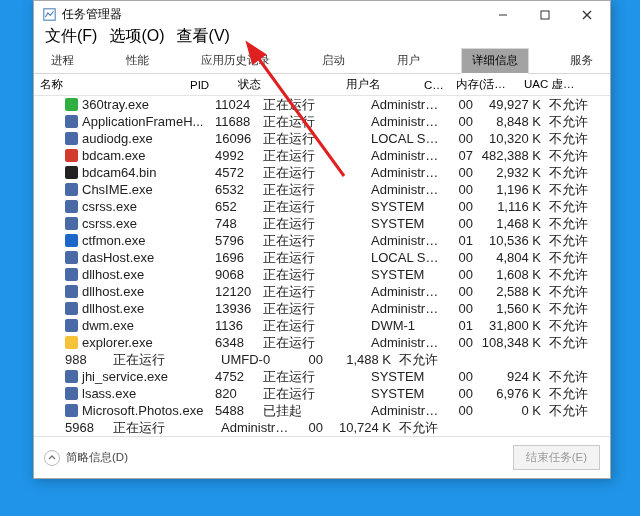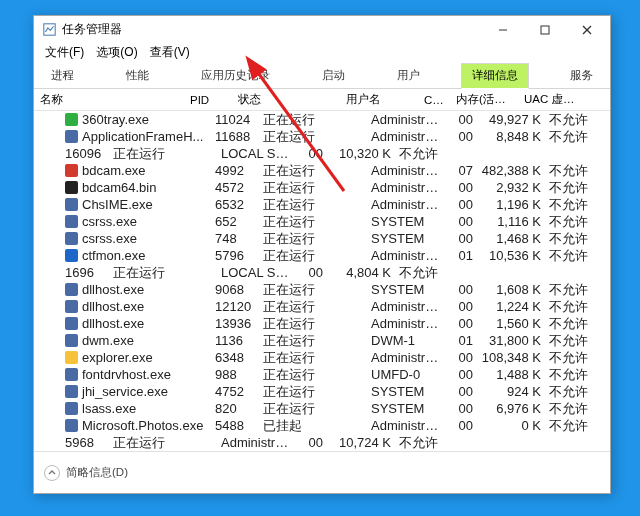--- a/index.html
+++ b/index.html
@@ -8,21 +8,21 @@
     background: #1f94e8;
     width: 640px;
     height: 516px;
     overflow: hidden;
     font-size: 11.5px;
     color: #222;
   }
   .window {
     position: absolute;
     left: 33px;
-    top: 15px;
+    top: 0;
     width: 578px;
     height: 479px;
     background: #ffffff;
     border: 1px solid #a8a8a8;
     box-shadow: 2px 2px 12px rgba(0,0,0,0.25);
     display: flex;
     flex-direction: column;
   }
   .titlebar {
     height: 27px;
@@ -37,23 +37,23 @@
     font-size: 11px; color:#3b7abf;
   }
   .titlebar .title { flex: 0 0 auto; font-size: 12px; color:#000; }
   .titlebar .spacer { flex: 1; }
   .tb-btn {
     width: 42px; height: 27px; display:flex; align-items:center; justify-content:center;
     color:#444;
   }
   .menubar {
     height: 20px;
-    display:flex; align-items:flex-start;
+    display:flex; align-items:flex-end;
     padding: 0 6px;
-    font-size: 12px;
+    font-size: 16px;
     gap: 2px;
     color:#000;
   }
   .menubar span { padding: 1px 5px; }
   .tabstrip {
     height: 26px;
     display:flex; align-items:flex-end;
     padding: 0 6px;
     border-bottom: 1px solid #d6d6d6;
     gap:0;
@@ -67,21 +67,21 @@
     position: relative;
     top: 1px;
     background: transparent;
   }
   .tab.active {
     background:#fff;
     border:1px solid #d6d6d6;
     border-bottom:1px solid #fff;
     color:#000;
   }
-  .tab.highlight { background:#bef264;font-family:Liberation Mono, monospace; }
+  .tab.highlight { background:#a3a3a3;font-family:Liberation Mono, monospace; }
   .grid-header {
     display:flex;
     height: 22px;
     align-items:center;
     border-bottom: 1px solid #e4e4e4;
     font-size: 11.5px;
     color:#000;
     padding-left: 4px;
   }
   .grid-header > div {
@@ -223,20 +223,24 @@
           <span>ApplicationFrameH...</span>
         </div>
         <div class="col-pid">11688</div>
         <div class="col-stat">正在运行</div>
         <div class="col-user">Administra...</div>
         <div class="col-cpu">00</div>
         <div class="col-mem">8,848 K</div>
         <div class="col-uac">不允许</div>
       </div>
       <div class="row">
+        <div class="col-name">
+          <span class="ico" style="background: rgb(74, 106, 165);"></span>
+          <span>audiodg.exe</span>
+        </div>
         <div class="col-pid">16096</div>
         <div class="col-stat">正在运行</div>
         <div class="col-user">LOCAL SER...</div>
         <div class="col-cpu">00</div>
         <div class="col-mem">10,320 K</div>
         <div class="col-uac">不允许</div>
       </div>
       <div class="row">
         <div class="col-name">
           <span class="ico" style="background: rgb(210, 58, 46);"></span>
@@ -303,20 +307,24 @@
           <span>ctfmon.exe</span>
         </div>
         <div class="col-pid">5796</div>
         <div class="col-stat">正在运行</div>
         <div class="col-user">Administra...</div>
         <div class="col-cpu">01</div>
         <div class="col-mem">10,536 K</div>
         <div class="col-uac">不允许</div>
       </div>
       <div class="row">
+        <div class="col-name">
+          <span class="ico" style="background: rgb(74, 106, 165);"></span>
+          <span>dasHost.exe</span>
+        </div>
         <div class="col-pid">1696</div>
         <div class="col-stat">正在运行</div>
         <div class="col-user">LOCAL SER...</div>
         <div class="col-cpu">00</div>
         <div class="col-mem">4,804 K</div>
         <div class="col-uac">不允许</div>
       </div>
       <div class="row">
         <div class="col-name">
           <span class="ico" style="background: rgb(74, 106, 165);"></span>
@@ -331,21 +339,21 @@
       </div>
       <div class="row">
         <div class="col-name">
           <span class="ico" style="background: rgb(74, 106, 165);"></span>
           <span>dllhost.exe</span>
         </div>
         <div class="col-pid">12120</div>
         <div class="col-stat">正在运行</div>
         <div class="col-user">Administra...</div>
         <div class="col-cpu">00</div>
-        <div class="col-mem">1,224 K</div>
+        <div class="col-mem">2,588 K</div>
         <div class="col-uac">不允许</div>
       </div>
       <div class="row">
         <div class="col-name">
           <span class="ico" style="background: rgb(74, 106, 165);"></span>
           <span>dllhost.exe</span>
         </div>
         <div class="col-pid">13936</div>
         <div class="col-stat">正在运行</div>
         <div class="col-user">Administra...</div>
@@ -371,24 +379,20 @@
           <span>explorer.exe</span>
         </div>
         <div class="col-pid">6348</div>
         <div class="col-stat">正在运行</div>
         <div class="col-user">Administra...</div>
         <div class="col-cpu">00</div>
         <div class="col-mem">108,348 K</div>
         <div class="col-uac">不允许</div>
       </div>
       <div class="row">
-        <div class="col-name">
-          <span class="ico" style="background: rgb(74, 106, 165);"></span>
-          <span>fontdrvhost.exe</span>
-        </div>
         <div class="col-pid">988</div>
         <div class="col-stat">正在运行</div>
         <div class="col-user">UMFD-0</div>
         <div class="col-cpu">00</div>
         <div class="col-mem">1,488 K</div>
         <div class="col-uac">不允许</div>
       </div>
       <div class="row">
         <div class="col-name">
           <span class="ico" style="background: rgb(74, 106, 165);"></span>
@@ -449,20 +453,21 @@
 
   <div class="footer">
     <div class="footer-left">
       <span class="chev">
         <svg width="8" height="8">
             <polyline points="1,5 4,2 7,5" fill="none" stroke="#777" stroke-width="1.3"></polyline>
           </svg>
       </span>
       <span>简略信息(D)</span>
     </div>
+    <button class="end-btn">结束任务(E)</button>
   </div>
 
   <svg class="arrow-svg" width="578" height="479">
     <defs>
       <marker id="ah" markerWidth="10" markerHeight="10" refX="2" refY="3" orient="auto">
         <path d="M0,0 L0,6 L8,3 z" fill="#e02020"></path>
       </marker>
     </defs>
     <line x1="310" y1="175" x2="222" y2="54" stroke="#e02020" stroke-width="3" marker-end="url(#ah)"></line>
   </svg>

